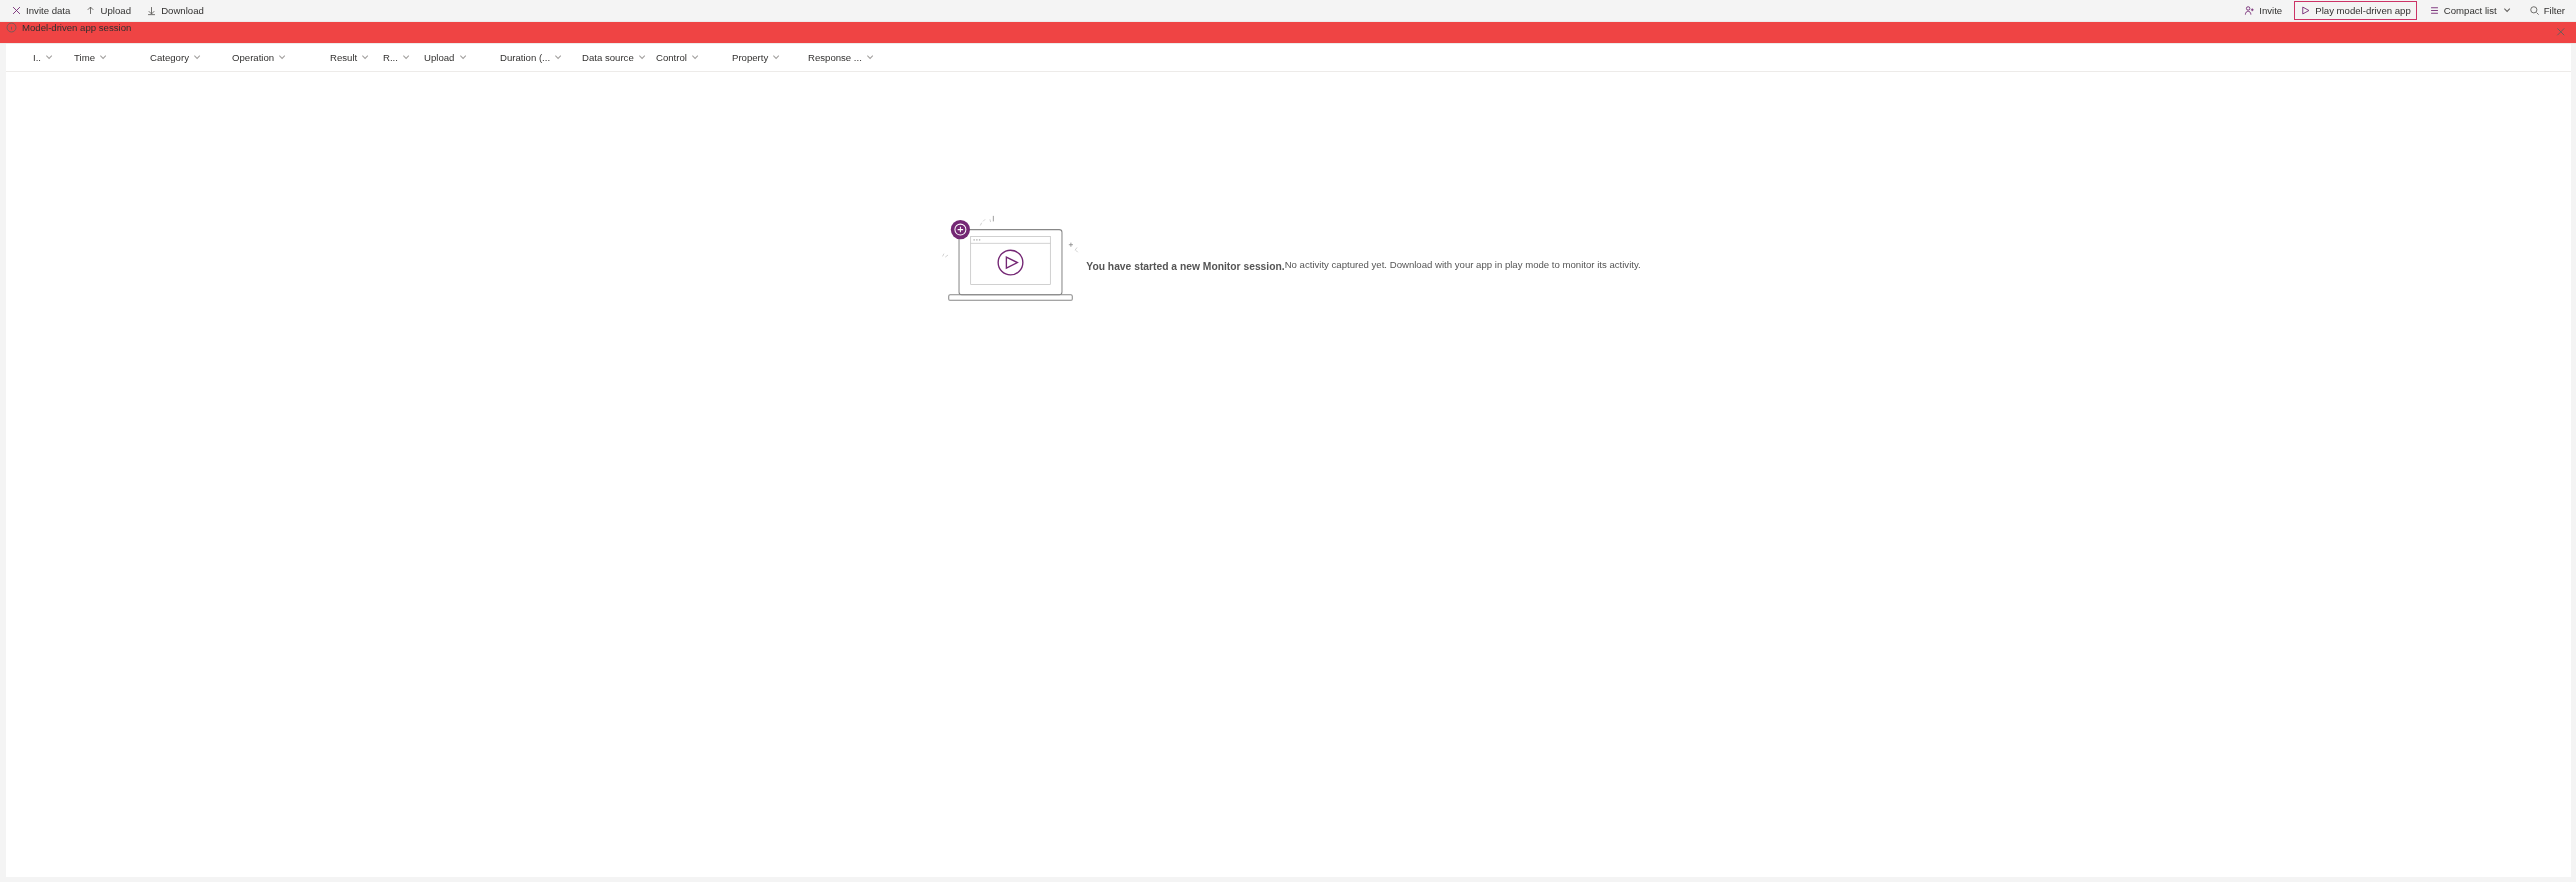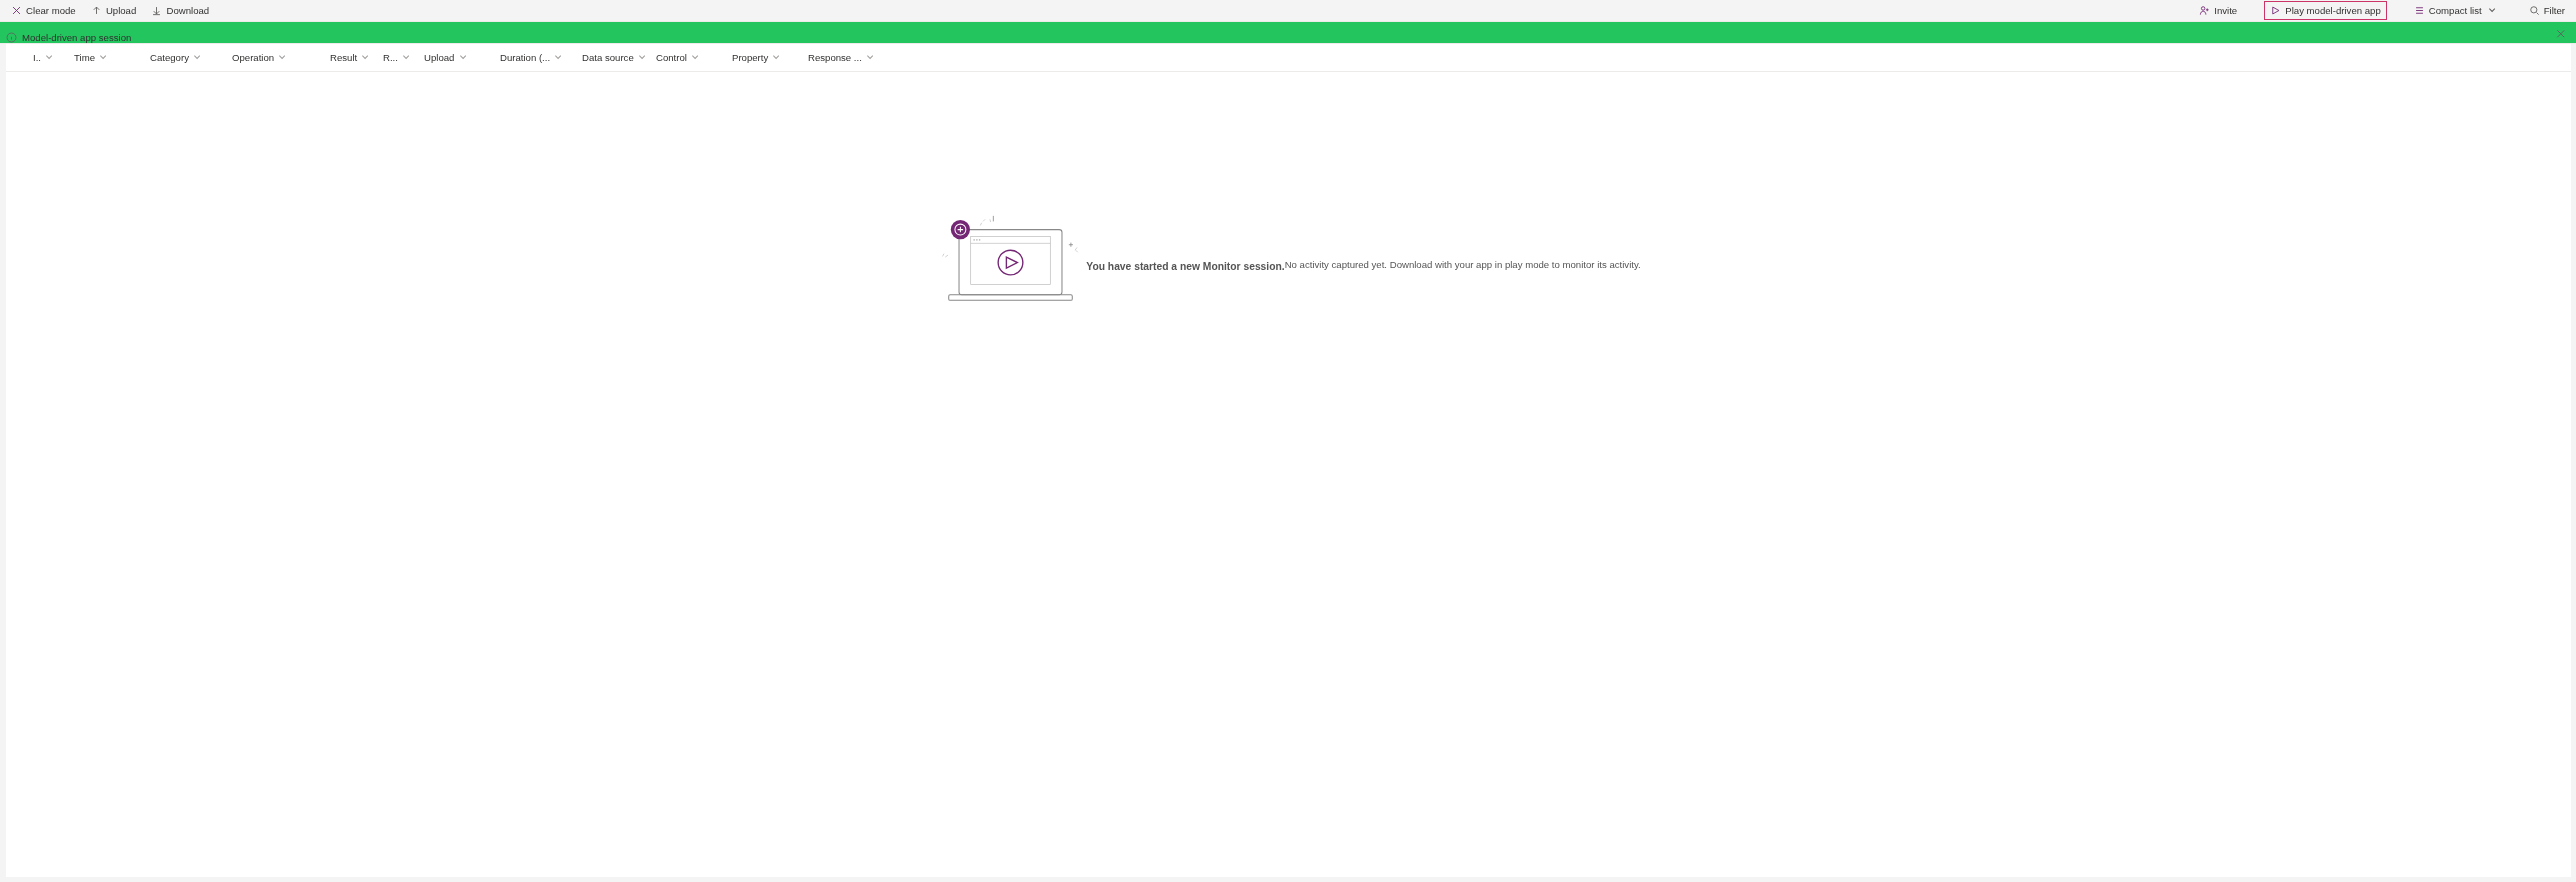--- a/index.html
+++ b/index.html
@@ -7,21 +7,21 @@
   
   .toolbar {
     display: flex;
     align-items: center;
     height: 22px;
     background: #f4f4f4;
     padding: 0 5.5px;
     border-bottom: 0.7px solid #edebe9;
   }
   .toolbar-left { display: flex; align-items: center; gap: 4.1px; }
-  .toolbar-right { display: flex; align-items: flex-end; gap: 21px; margin-left: auto; }
+  .toolbar-right { display: flex; align-items: flex-end; gap: 6px; margin-left: auto; }
   .tb-btn {
     display: inline-flex;
     align-items: center;
     gap: 4.1px;
     padding: 2.7px 5.5px;
     background: transparent;
     border: none;
     cursor: pointer;
     font-size: 9.6px;
     color: #323130;
@@ -29,24 +29,24 @@
   }
   .tb-btn.highlighted { border: 0.7px solid #cc3366; padding: 2.1px 5.5px; }
   .tb-icon { display: inline-flex; width: 11px; height: 11px; align-items: center; justify-content: center; }
   .tb-icon svg { width: 11px; height: 11px; stroke: #605e5c; fill: none; stroke-width: 1.3; }
   .tb-icon.brand svg { stroke: #742774; }
   .tb-chev { display:inline-flex; margin-left:2.7px; }
   .tb-chev svg { width: 8.2px; height: 8.2px; stroke:#605e5c; fill:none; stroke-width:1.5; }
 
   .infobar {
     display: flex;
-    align-items: flex-end;
+    align-items: flex-start;
     height: 22px;
     padding: 0 5.5px;
-    background: #22c55e;
+    background: #ef4444;
     border-bottom: 0.7px solid #edebe9;
     gap: 5.5px;
   }
   .info-icon { width:11px; height:11px; display:inline-flex; align-items:center; justify-content:center; }
   .info-icon svg { width:11px; height:11px; stroke:#605e5c; fill:none; stroke-width:1.2; }
   .info-text { color:#323130; font-size:9.6px; }
   .info-close {
     margin-left: auto;
     background: transparent; border: none; cursor: pointer;
     width: 19px; height: 19px; display:flex; align-items:center; justify-content:center;
@@ -96,21 +96,21 @@
 <body>
 
 <div class="toolbar">
   <div class="toolbar-left">
     <button class="tb-btn">
       <span class="tb-icon brand">
         <svg viewBox="0 0 16 16">
             <path d="M3 3 L13 13 M13 3 L3 13"></path>
           </svg>
       </span>
-      <span>Clear mode</span>
+      <span>Invite data</span>
     </button>
     <button class="tb-btn">
       <span class="tb-icon">
         <svg viewBox="0 0 16 16">
             <path d="M8 13 V3 M4 7 L8 3 L12 7"></path>
           </svg>
       </span>
       <span>Upload</span>
     </button>
     <button class="tb-btn">

